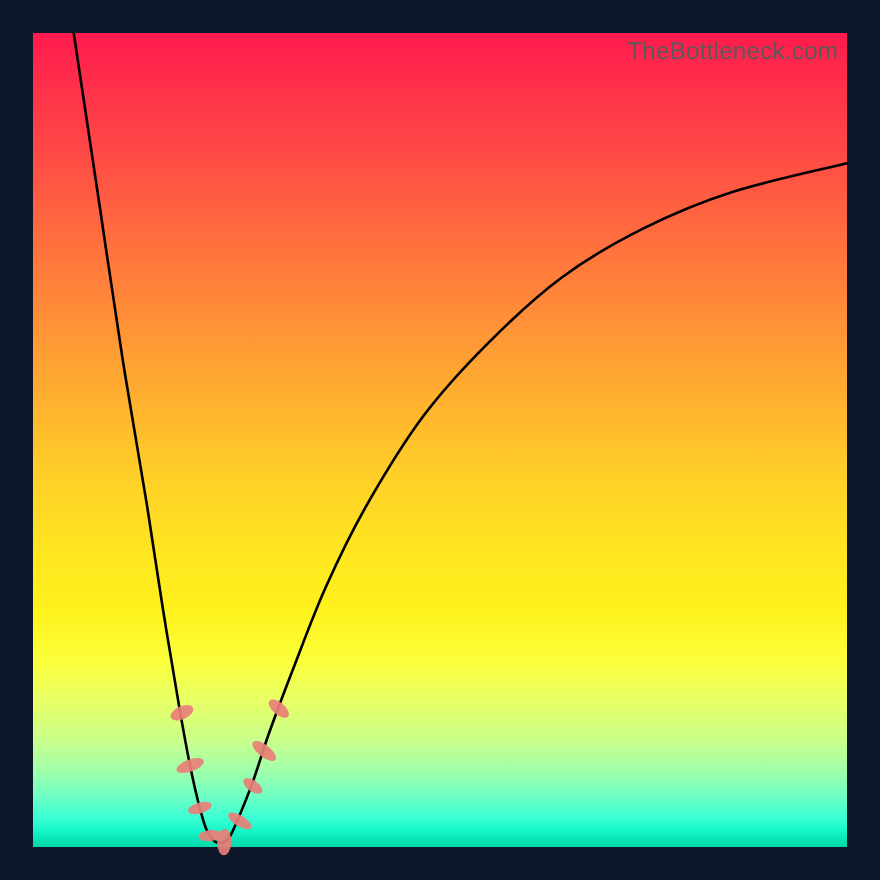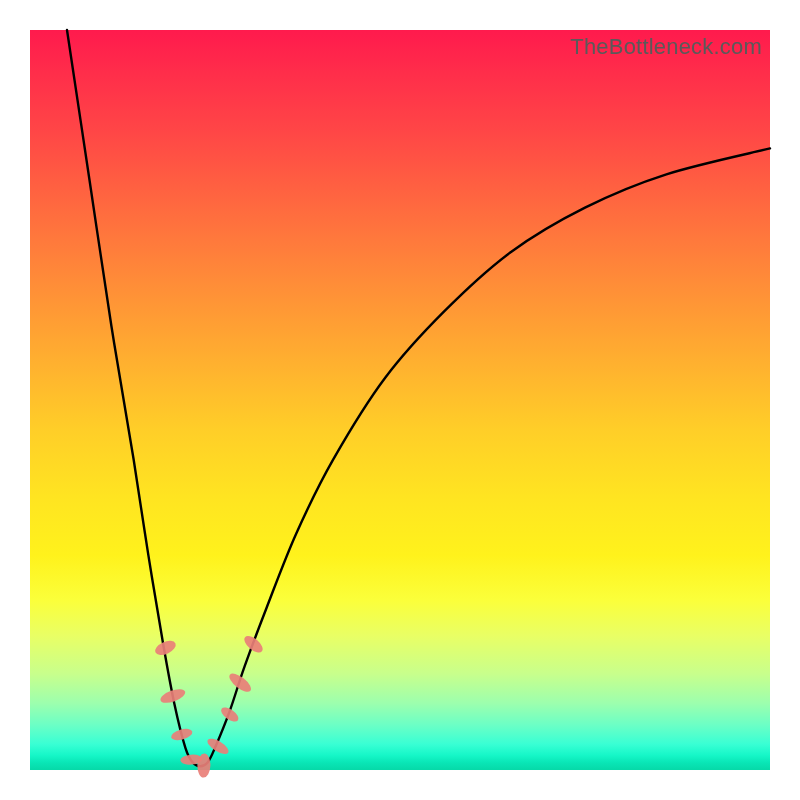--- a/index.html
+++ b/index.html
@@ -8,21 +8,21 @@
     width: 800px;
     height: 800px;
     overflow: hidden;
     background: #000;
     font-family: Arial, Helvetica, sans-serif;
   }
   .frame {
     position: absolute;
     left: 0; top: 0;
     width: 800px; height: 800px;
-    background: #ffffff;
+    background: #0f172a;
   }
   .plot {
     position: absolute;
     left: 30px; top: 30px;
     width: 740px; height: 740px;
     
     background: linear-gradient(to bottom,
       #ff1a4d 0%,
       #ff2e4a 6%,
       #ff4746 14%,

